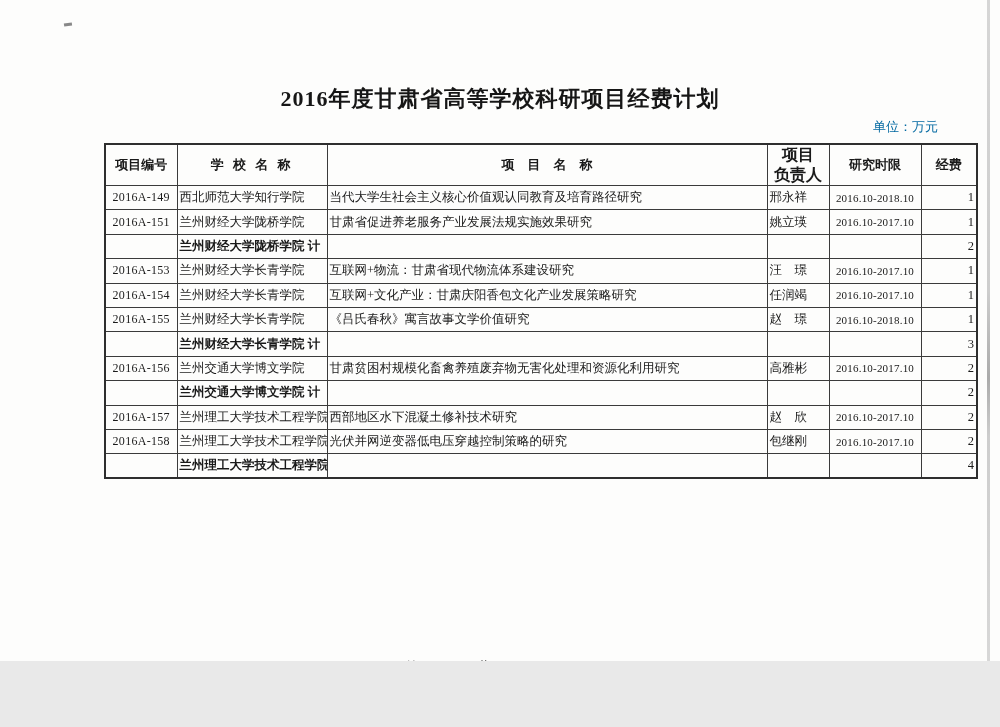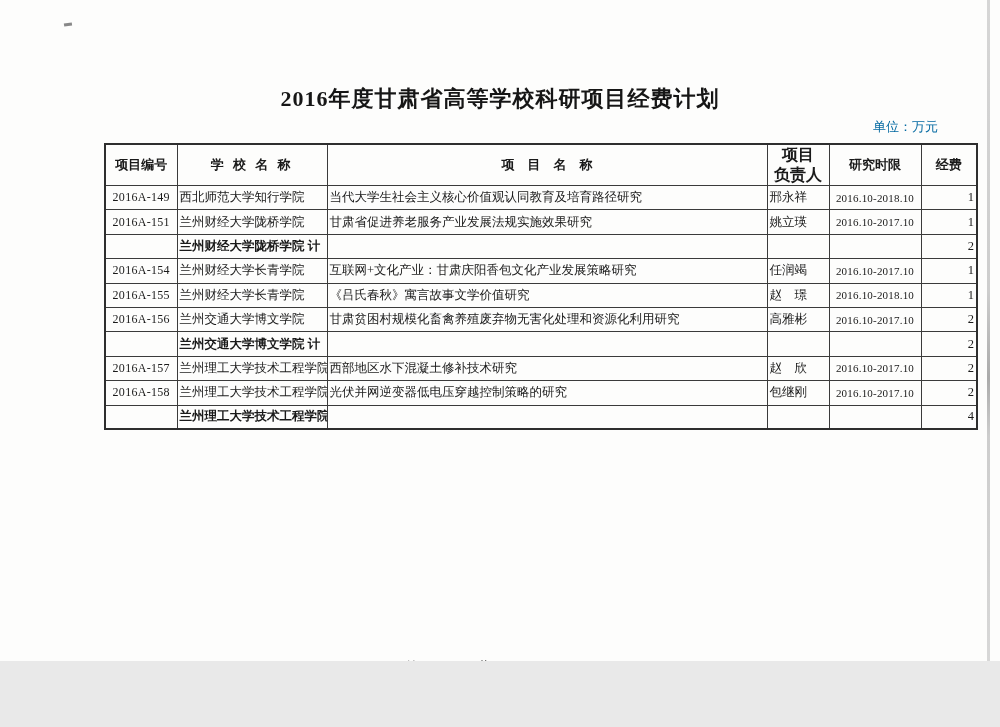--- a/index.html
+++ b/index.html
@@ -146,35 +146,51 @@
         </tr>
         <tr class="subtotal">
           <td class="td-id"></td>
           <td class="td-school">兰州财经大学陇桥学院 计</td>
           <td class="td-name"></td>
           <td class="td-leader"></td>
           <td class="td-period"></td>
           <td class="td-funding">2</td>
         </tr>
         <tr>
+          <td class="td-id">2016A-153</td>
+          <td class="td-school">兰州财经大学长青学院</td>
+          <td class="td-name">互联网+物流：甘肃省现代物流体系建设研究</td>
+          <td class="td-leader">汪　璟</td>
+          <td class="td-period">2016.10-2017.10</td>
+          <td class="td-funding">1</td>
+        </tr>
+        <tr>
           <td class="td-id">2016A-154</td>
           <td class="td-school">兰州财经大学长青学院</td>
           <td class="td-name">互联网+文化产业：甘肃庆阳香包文化产业发展策略研究</td>
           <td class="td-leader">任润竭</td>
           <td class="td-period">2016.10-2017.10</td>
           <td class="td-funding">1</td>
         </tr>
         <tr>
           <td class="td-id">2016A-155</td>
           <td class="td-school">兰州财经大学长青学院</td>
           <td class="td-name">《吕氏春秋》寓言故事文学价值研究</td>
           <td class="td-leader">赵　璟</td>
           <td class="td-period">2016.10-2018.10</td>
           <td class="td-funding">1</td>
         </tr>
+        <tr class="subtotal">
+          <td class="td-id"></td>
+          <td class="td-school">兰州财经大学长青学院 计</td>
+          <td class="td-name"></td>
+          <td class="td-leader"></td>
+          <td class="td-period"></td>
+          <td class="td-funding">3</td>
+        </tr>
         <tr>
           <td class="td-id">2016A-156</td>
           <td class="td-school">兰州交通大学博文学院</td>
           <td class="td-name">甘肃贫困村规模化畜禽养殖废弃物无害化处理和资源化利用研究</td>
           <td class="td-leader">高雅彬</td>
           <td class="td-period">2016.10-2017.10</td>
           <td class="td-funding">2</td>
         </tr>
         <tr class="subtotal">
           <td class="td-id"></td>

